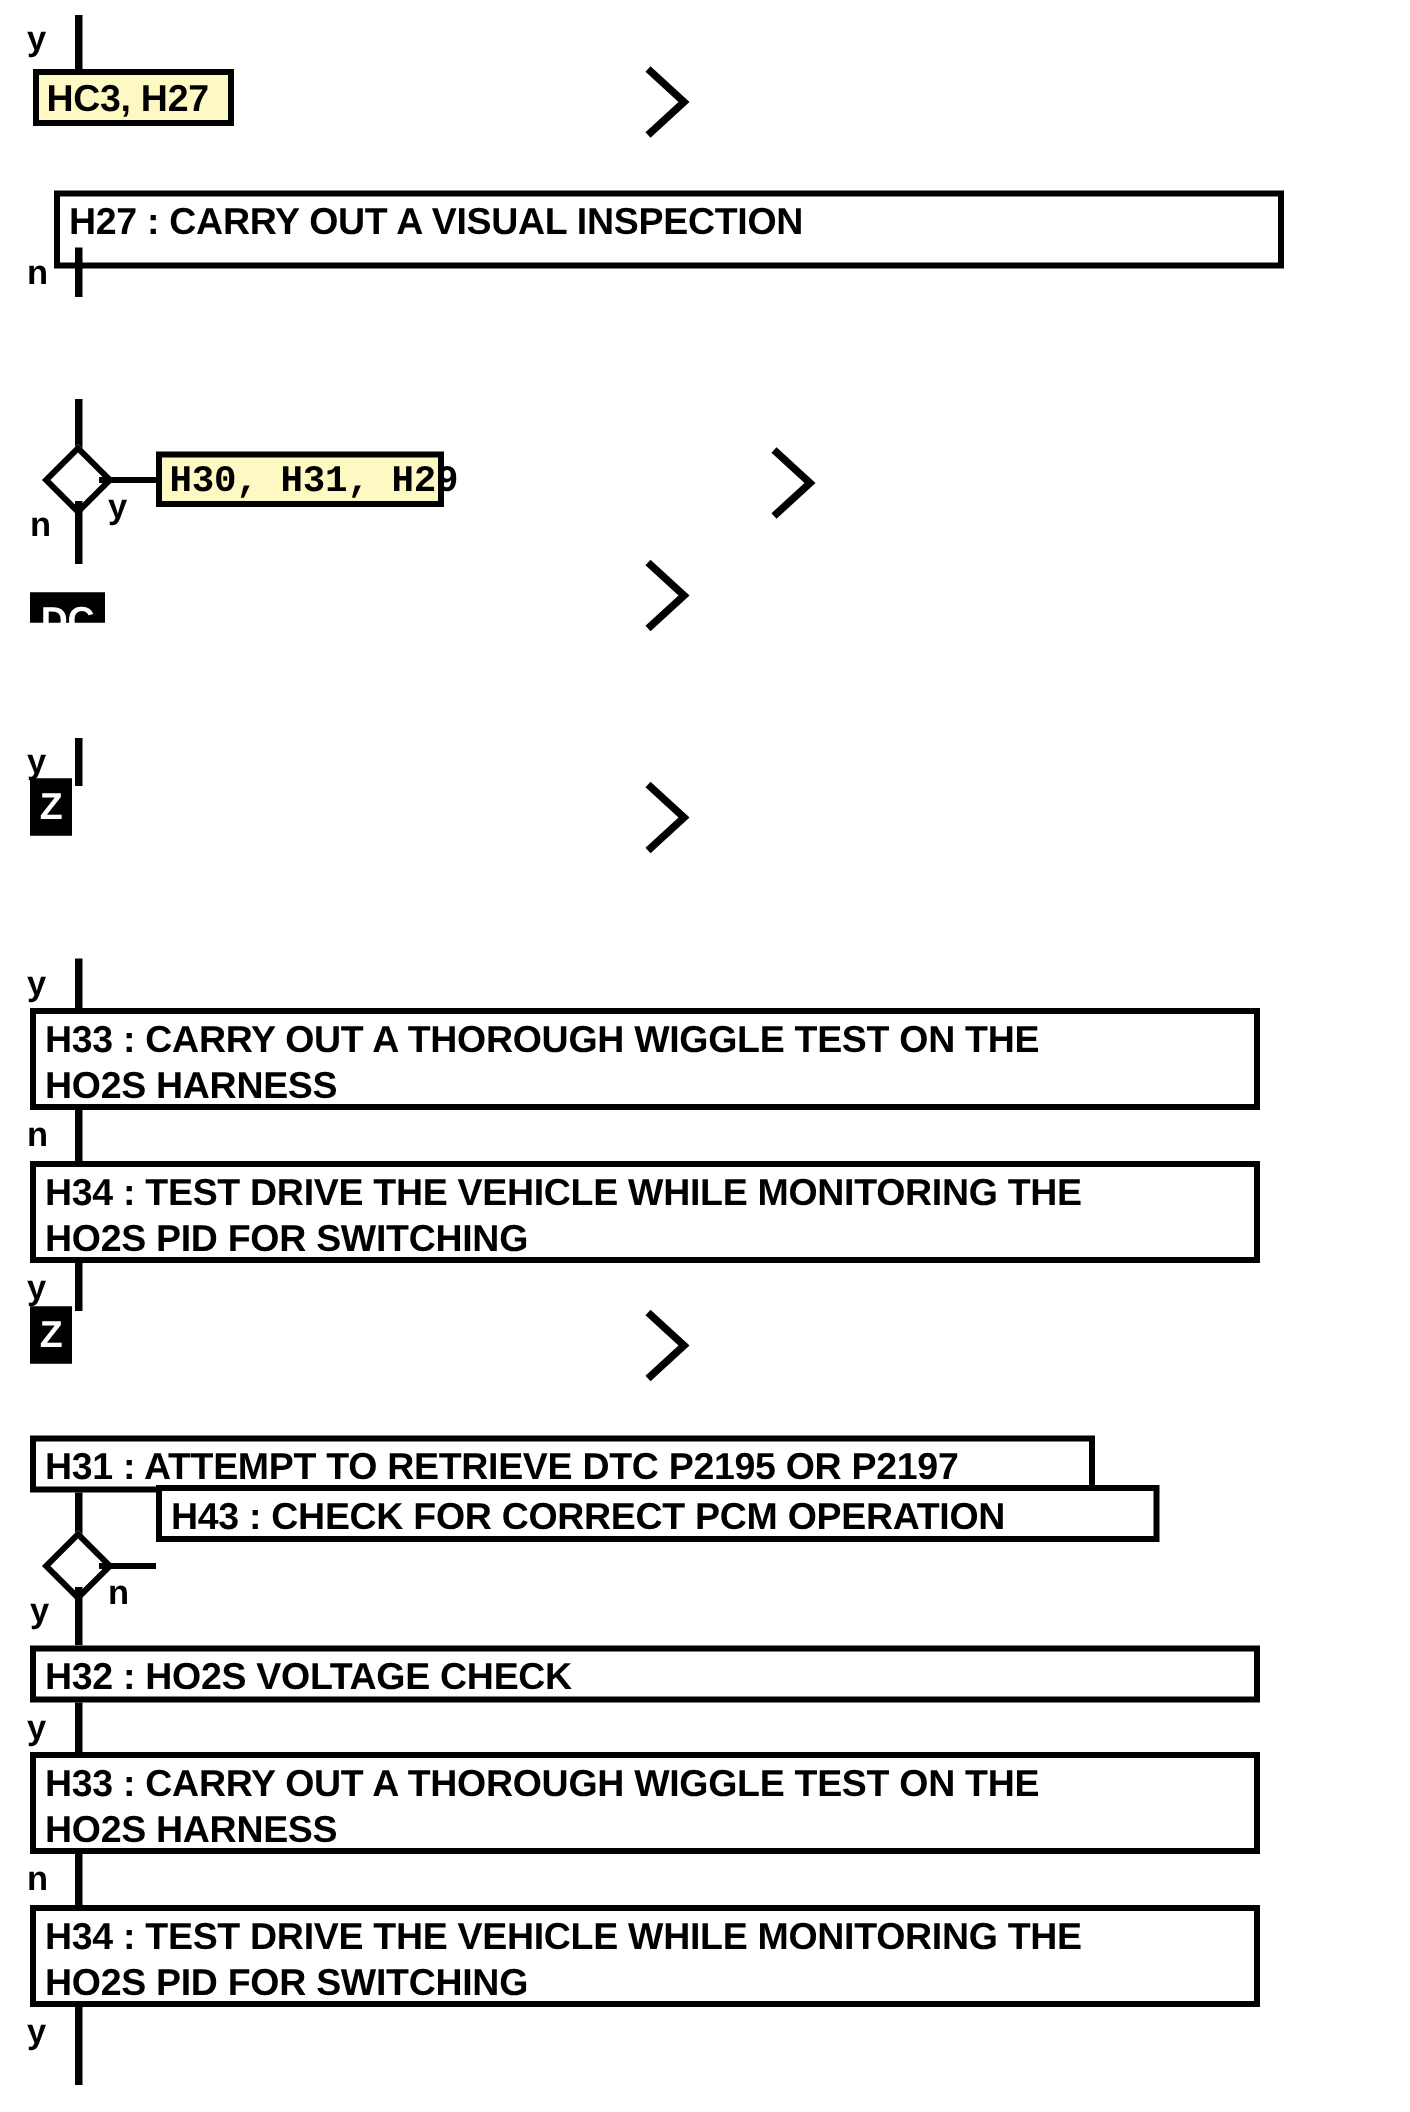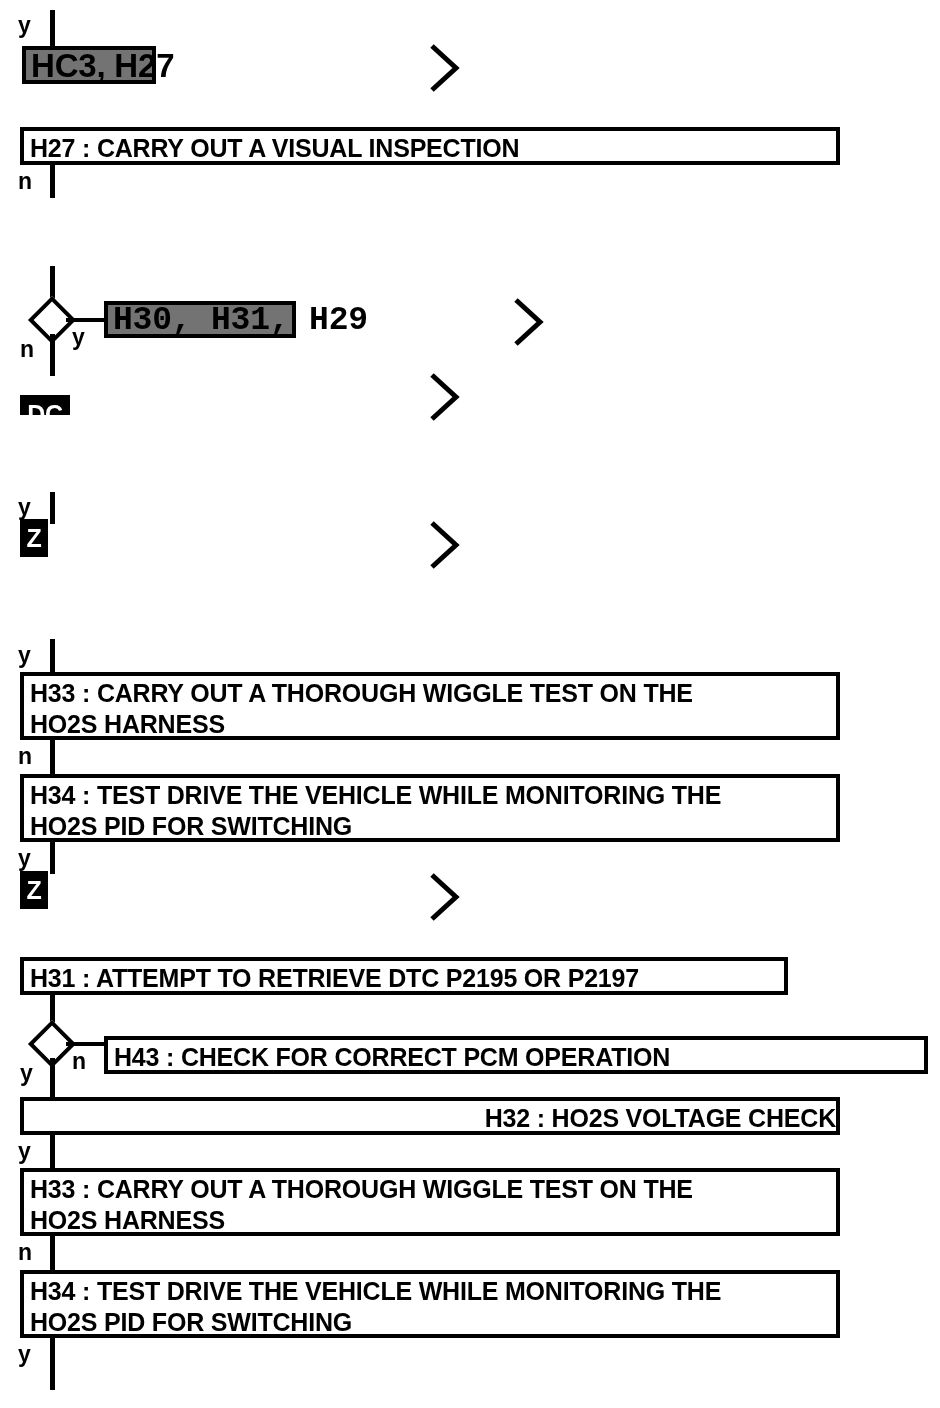--- a/index.html
+++ b/index.html
@@ -31,24 +31,24 @@
     padding: 2px 0 2px 6px;
     white-space: pre-line;
     display: block;
   }
 
   
   .refbox {
     position: absolute;
     box-sizing: border-box;
     border: 4px solid #000000;
-    background: #737373;
+    background: #fef9c3;
     color: #000000;
     font-weight: bold;
-    font-size: 33px;
+    font-size: 25px;
     line-height: 30px;
     letter-spacing: -0.2px;
     padding: 1px 4px 1px 5px;
     white-space: nowrap;
   }
 
   
   .zbox {
     position: absolute;
     box-sizing: border-box;
@@ -112,21 +112,21 @@
   <div class="blabel" style="left:18px; top:14px;">y</div>
 
   <div class="refbox" style="left:22px; top:46px; width:134px; height:38px;">HC3, H27</div>
 
   <div class="chev" style="left:428px; top:42px;">
     <svg width="34" height="52" viewBox="0 0 34 52">
       <polyline points="4,4 28,26 4,48" fill="none" stroke="#000000" stroke-width="5"></polyline>
     </svg>
   </div>
 
-  <div class="box" style="left:20px; top:127px; width:820px; height:38px;">H27 : CARRY OUT A VISUAL INSPECTION</div>
+  <div class="box" style="left:36px; top:127px; width:820px; height:52px;">H27 : CARRY OUT A VISUAL INSPECTION</div>
 
   <div class="vline" style="left:50px; top:165px; height:33px;"></div>
   <div class="blabel" style="left:18px; top:170px;">n</div>
 
 
   <div class="vline" style="left:50px; top:266px; height:40px;"></div>
 
   <div class="diamond" style="left:35px; top:303px;"></div>
 
   <div class="hline" style="left:66px; top:318px; width:38px;"></div>
@@ -180,35 +180,35 @@
   <div class="blabel" style="left:18px; top:847px;">y</div>
 
   <div class="zbox" style="left:20px; top:871px; width:28px; height:38px;">Z</div>
 
   <div class="chev" style="left:428px; top:871px;">
     <svg width="34" height="52" viewBox="0 0 34 52">
       <polyline points="4,4 28,26 4,48" fill="none" stroke="#000000" stroke-width="5"></polyline>
     </svg>
   </div>
 
-  <div class="box" style="left:20px; top:957px; width:768px; height:38px;">H31 : ATTEMPT TO RETRIEVE DTC P2195 OR P2197</div>
+  <div class="box" style="left:20px; top:957px; width:710px; height:38px;">H31 : ATTEMPT TO RETRIEVE DTC P2195 OR P2197</div>
 
   <div class="vline" style="left:50px; top:995px; height:32px;"></div>
 
   <div class="diamond" style="left:35px; top:1027px;"></div>
 
   <div class="hline" style="left:66px; top:1042px; width:38px;"></div>
   <div class="blabel" style="left:72px; top:1050px;">n</div>
 
-  <div class="box" style="left:104px; top:1036px; width:824px; height:38px;">H43 : CHECK FOR CORRECT PCM OPERATION</div>
+  <div class="box" style="left:104px; top:990px; width:669px; height:38px;">H43 : CHECK FOR CORRECT PCM OPERATION</div>
 
   <div class="vline" style="left:50px; top:1058px; height:39px;"></div>
   <div class="blabel" style="left:20px; top:1062px;">y</div>
 
-  <div class="box" style="left:20px; top:1097px; width:820px; height:38px;text-align:right;">H32 : HO2S VOLTAGE CHECK</div>
+  <div class="box" style="left:20px; top:1097px; width:820px; height:38px;">H32 : HO2S VOLTAGE CHECK</div>
 
   <div class="vline" style="left:50px; top:1135px; height:33px;"></div>
   <div class="blabel" style="left:18px; top:1140px;">y</div>
 
   <div class="box" style="left:20px; top:1168px; width:820px; height:68px;">H33 : CARRY OUT A THOROUGH WIGGLE TEST ON THE
 HO2S HARNESS</div>
 
   <div class="vline" style="left:50px; top:1236px; height:34px;"></div>
   <div class="blabel" style="left:18px; top:1241px;">n</div>
 

